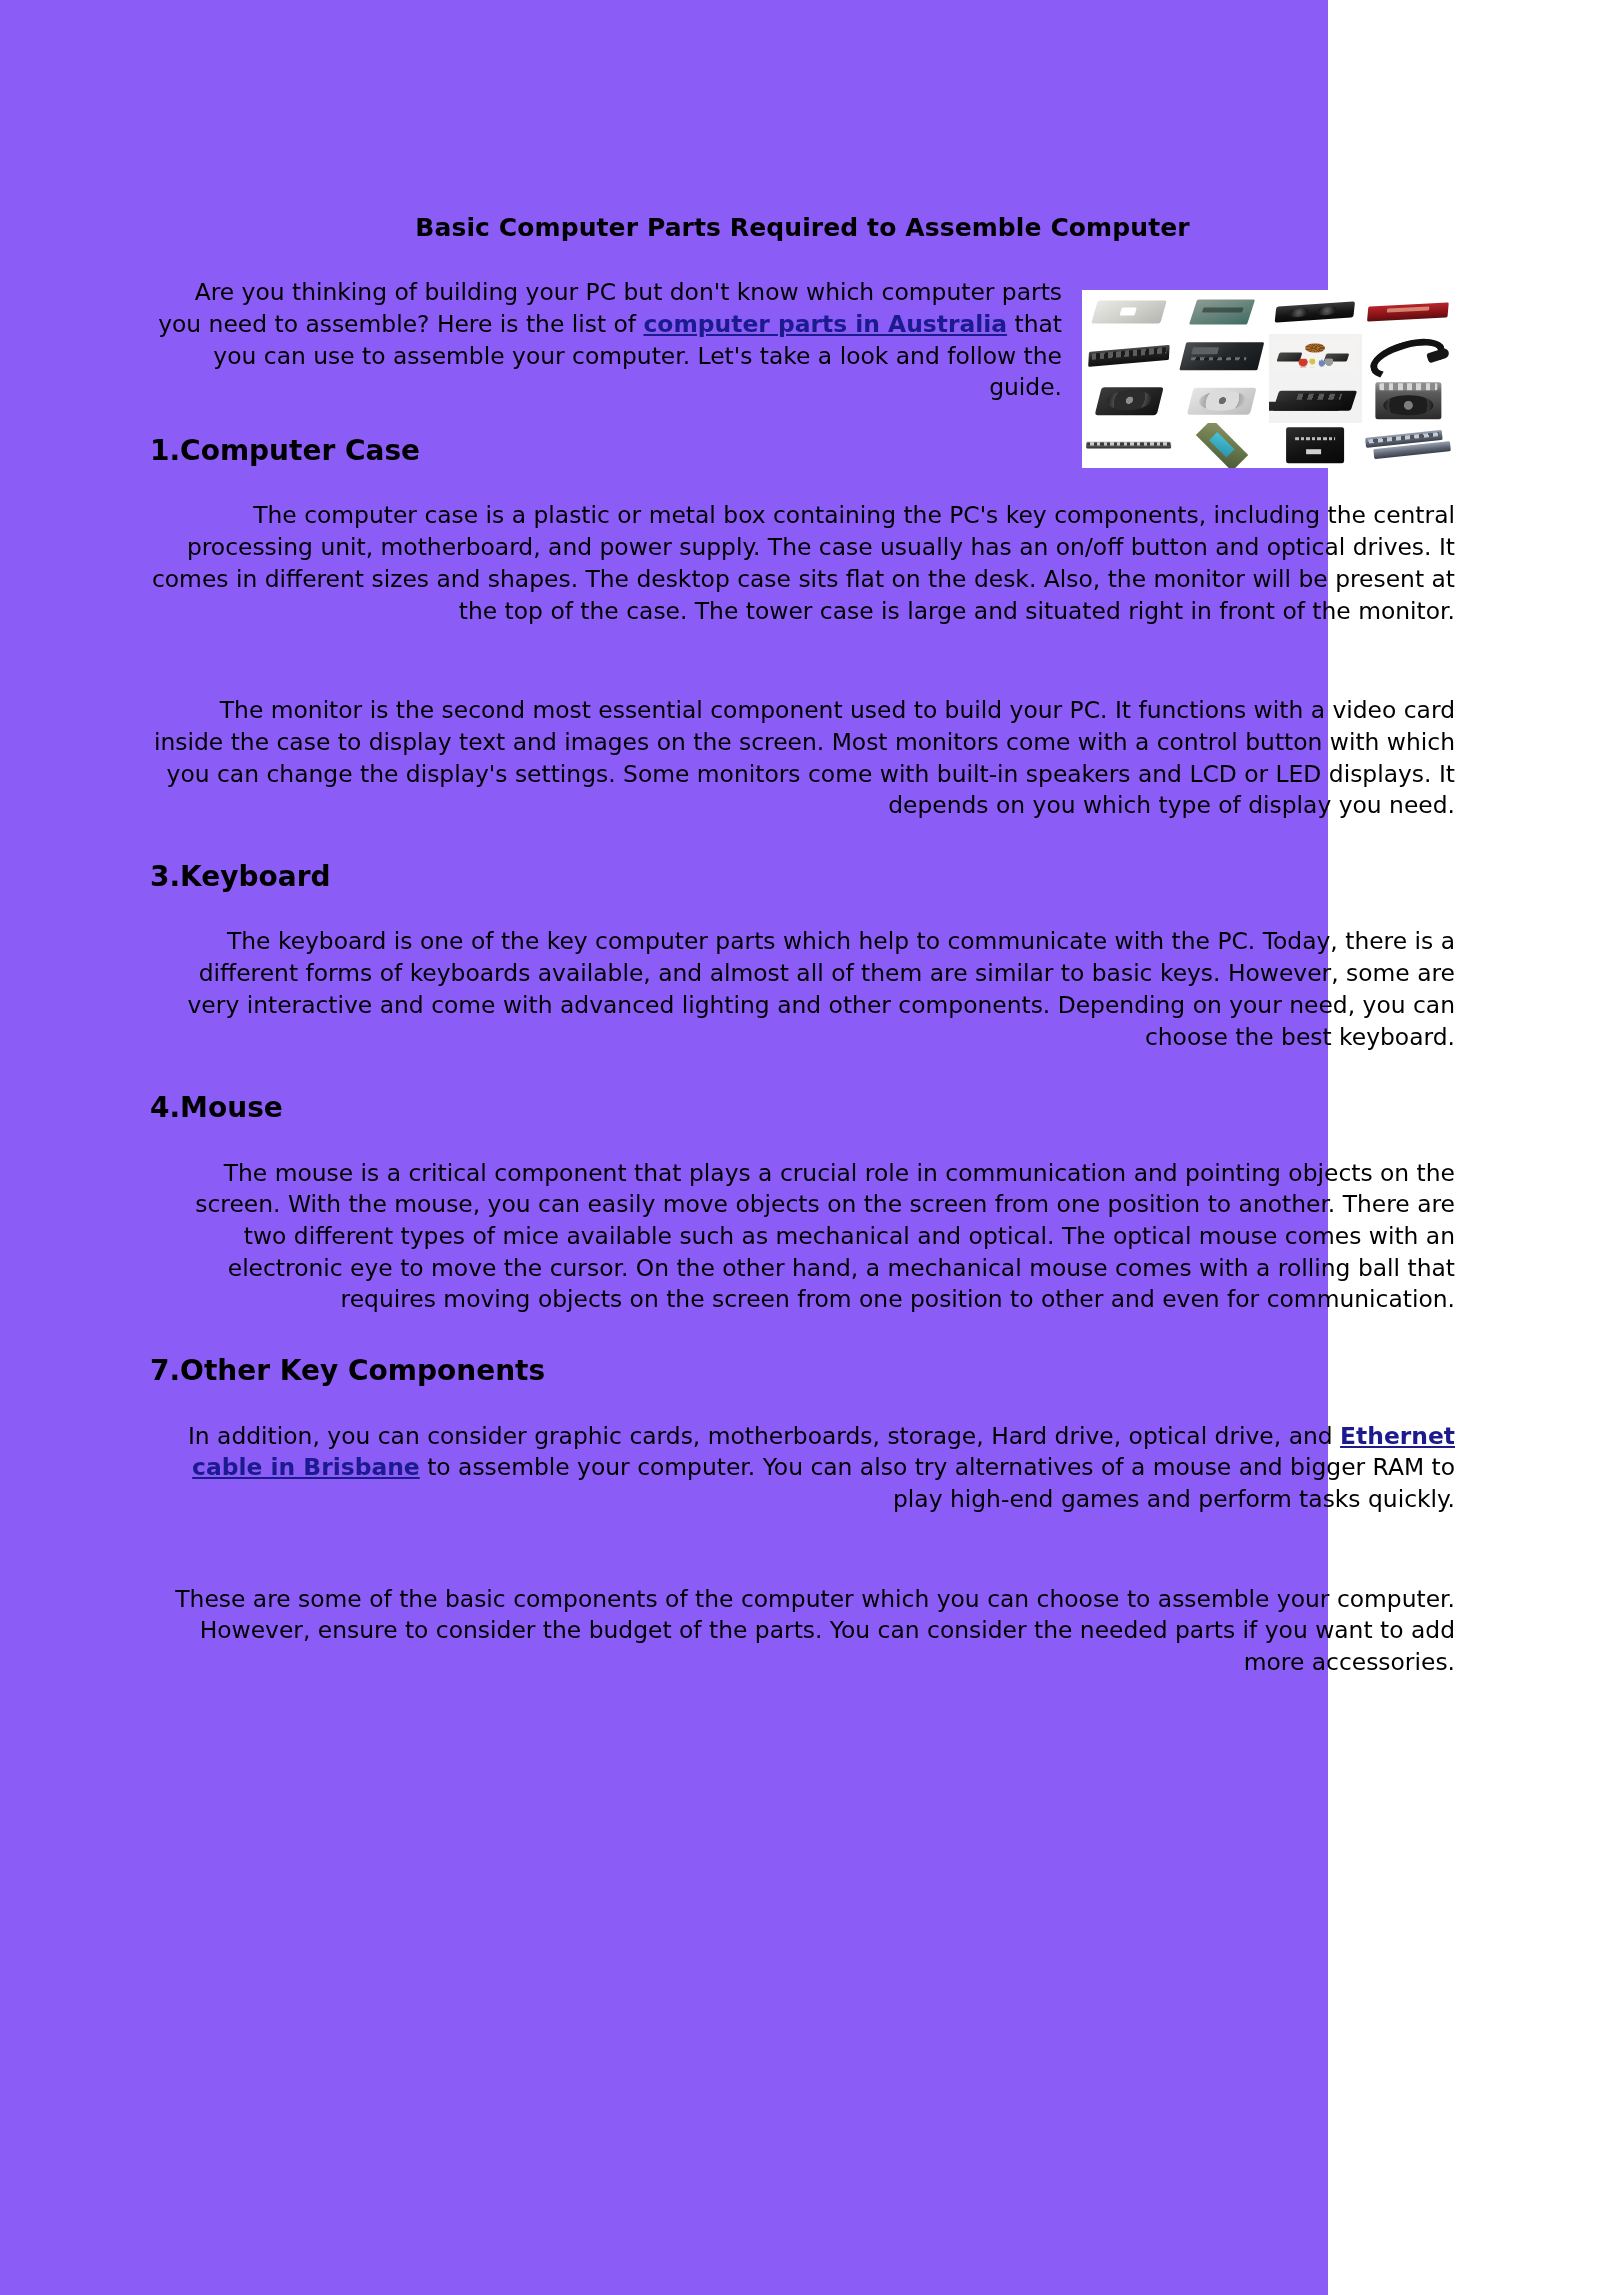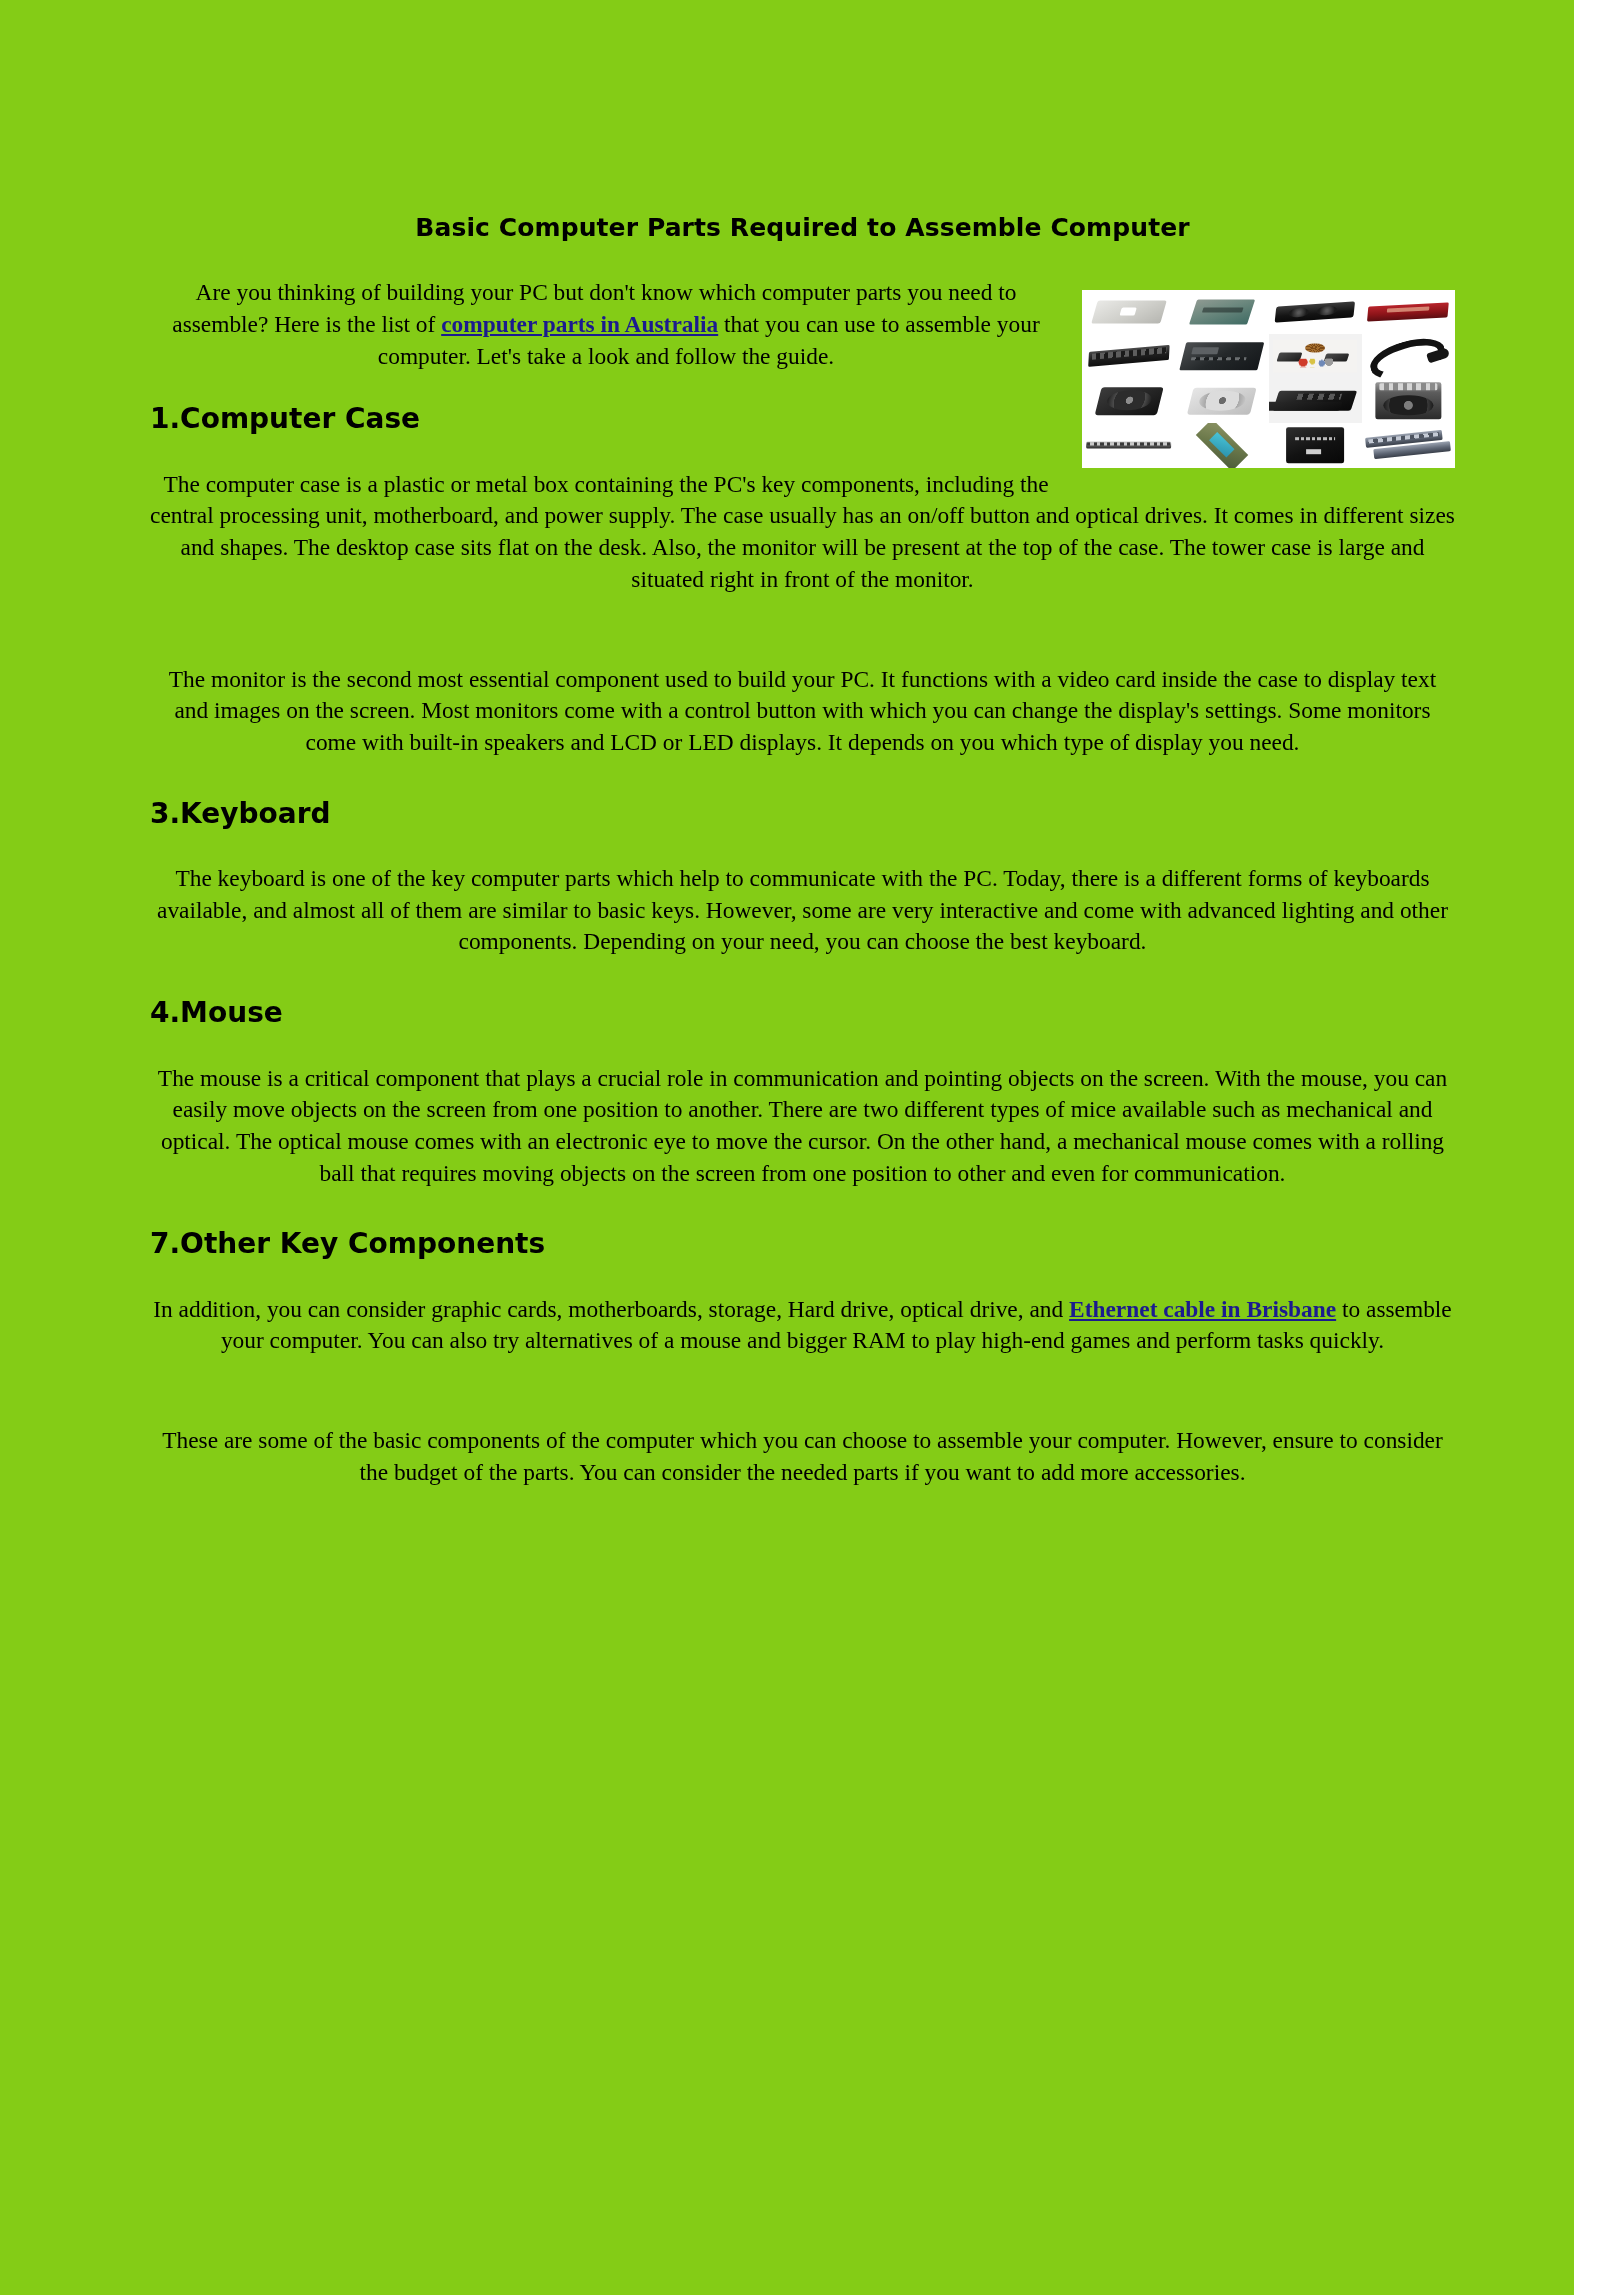--- a/index.html
+++ b/index.html
@@ -10,23 +10,23 @@
   body {
     width: 1624px;
     height: 2295px;
     font-family: "DejaVu Sans", "Liberation Sans", sans-serif;
     color: #000000;
     overflow: hidden;
   }
 
   .page {
     position: relative;
-    width: 1574px;
+    width: 1328px;
     height: 2295px;
-    background: #84cc16;
+    background: #8b5cf6;
     box-sizing: border-box;
     padding: 10px;
   }
 
   .content {
     position: absolute;
     left: 150px;
     top: 212px;
     width: 1305px;
   }
@@ -39,22 +39,21 @@
     line-height: 1.25;
     margin: 0 0 34px 0;
     color: #000;
   }
 
   .para {
     font-size: 23.4px;
     line-height: 1.355;
     margin: 0 0 0 0;
     color: #000;
-    text-align: center;
-    font-family: Liberation Serif, serif;
+    text-align: right;
   }
 
   .heading {
     font-size: 28px;
     font-weight: bold;
     margin: 0;
     line-height: 1.3;
     color: #000;
   }
 

